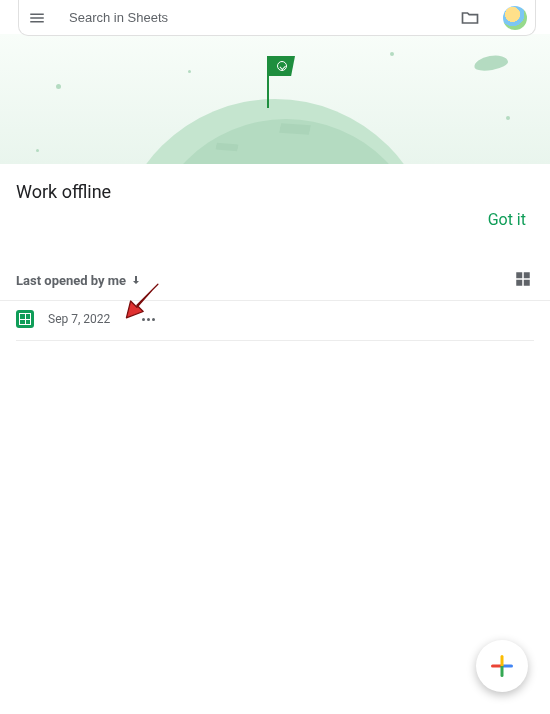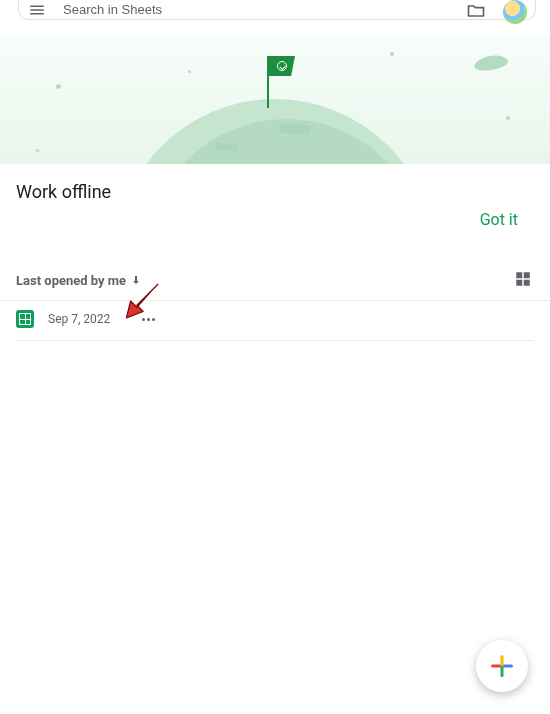--- a/index.html
+++ b/index.html
@@ -8,28 +8,29 @@
     background: #fff;
     width: 550px;
     height: 714px;
     position: relative;
     overflow: hidden;
     color: #202124;
   }
   .searchbar {
     position: absolute;
     top: 0; left: 18px; right: 14px;
-    height: 20px;
+    height: 36px;
     border: 1px solid #e0e0e0;
     border-top: none;
     border-radius: 0 0 10px 10px;
     background: #fff;
     display: flex;
+    align-items: center;
     padding: 0 8px;
-    gap: 16px;
+    gap: 22px;
     z-index: 5;
   }
   .menu-icon { width: 20px; height: 20px; display:flex; align-items:center; justify-content:center; cursor:pointer;}
   .search-input {
     flex: 1;
     border: none;
     outline: none;
     font-size: 13px;
     color: #5f6368;
     background: transparent;
@@ -101,21 +102,21 @@
   .s4{width:4px;height:4px;right:40px;top:82px;}
   .s5{width:4px;height:4px;left:390px;top:18px;}
   .s6{width:3px;height:3px;left:36px;top:115px;}
   .rock {
     position:absolute; background:#abd4b9; transform: rotate(12deg);
   }
   .r1{width:30px;height:14px;left:280px;top:88px; clip-path: polygon(0 30%,100% 0,100% 70%,0 100%);}
   .r2{width:22px;height:10px;left:216px;top:108px;clip-path: polygon(0 30%,100% 0,100% 70%,0 100%);}
 
   .info-card {
-    position:absolute; top:167px; left:0; right:16px;
+    position:absolute; top:167px; left:0; right:8px;
     padding: 14px 16px 10px 16px;
   }
   .info-title { font-size: 18px; font-weight: 400; color:#202124; margin-bottom:6px;}
   .info-body { font-size: 12.5px; color:#5f6368; line-height:1.45; }
   .gotit {
     text-align:right; margin-top:8px;
     color:#0f9d58; font-size:16px; font-weight:400;
     cursor:pointer;
   }
   .list-header {

